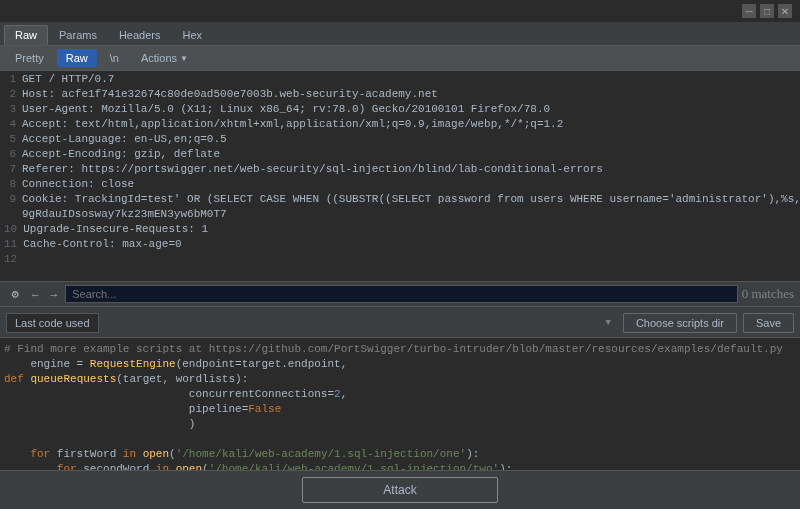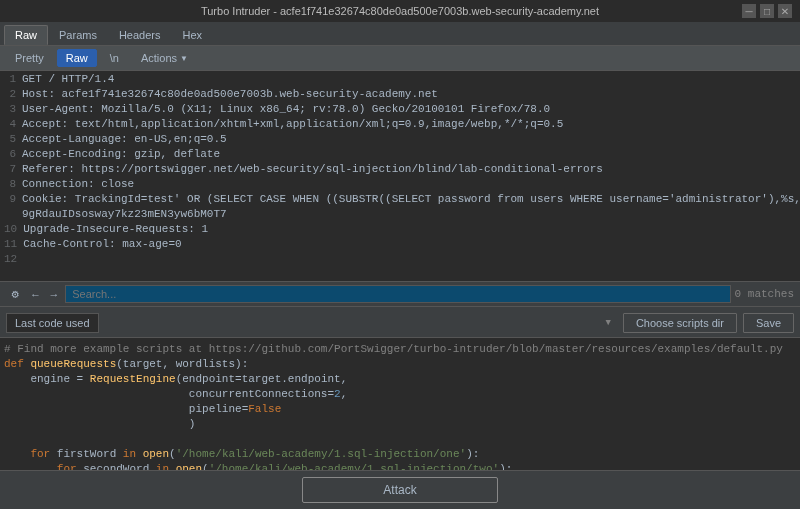--- a/index.html
+++ b/index.html
@@ -163,31 +163,31 @@
       text-align: center;
     }
     .nav-btn {
       color: #a9b7c6;
       cursor: pointer;
       font-size: 11px;
       padding: 1px 4px;
     }
     .search-input {
       flex: 1;
-      background: #0c4a6e;
+      background: #0f172a;
       border: 1px solid #555;
       color: #a9b7c6;
       padding: 2px 6px;
       font-size: 11px;
       font-family: Arial, sans-serif;
     }
     .match-count {
       color: #808080;
-      font-size: 11px;
-      font-family: Liberation Mono, monospace;
+      font-size: 13px;
+      font-family: Liberation Serif, serif;
       white-space: nowrap;
     }
 
     
     .script-selector {
       background: #3c3f41;
       display: flex;
       align-items: center;
       padding: 4px 6px;
       gap: 6px;
@@ -304,21 +304,20 @@
       flex-direction: column;
       flex: 1;
       min-height: 0;
     }
   </style>
 </head>
 <body>
 
 <div class="title-bar">
   <div style="width:50px"></div>
-  <div class="title-bar-title">Turbo Intruder - acfe1f741e32674c80de0ad500e7003b.web-security-academy.net</div>
   <div class="title-bar-controls">
     <button class="title-btn">─</button>
     <button class="title-btn">□</button>
     <button class="title-btn">✕</button>
   </div>
 </div>
 
 <div class="top-tabs">
   <div class="tab active">Raw</div>
   <div class="tab">Params</div>
@@ -337,33 +336,33 @@
       <button class="toolbar-btn actions">
         <span>Actions</span>
         <span class="dropdown-arrow">▼</span>
       </button>
     </div>
 
     <div class="request-area">
       <div class="request-content">
         <div class="line">
           <span class="line-num">1</span>
-          <span class="line-content">GET / HTTP/1.4</span>
+          <span class="line-content">GET / HTTP/0.7</span>
         </div>
         <div class="line">
           <span class="line-num">2</span>
           <span class="line-content">Host: acfe1f741e32674c80de0ad500e7003b.web-security-academy.net</span>
         </div>
         <div class="line">
           <span class="line-num">3</span>
           <span class="line-content">User-Agent: Mozilla/5.0 (X11; Linux x86_64; rv:78.0) Gecko/20100101 Firefox/78.0</span>
         </div>
         <div class="line">
           <span class="line-num">4</span>
-          <span class="line-content">Accept: text/html,application/xhtml+xml,application/xml;q=0.9,image/webp,*/*;q=0.5</span>
+          <span class="line-content">Accept: text/html,application/xhtml+xml,application/xml;q=0.9,image/webp,*/*;q=1.2</span>
         </div>
         <div class="line">
           <span class="line-num">5</span>
           <span class="line-content">Accept-Language: en-US,en;q=0.5</span>
         </div>
         <div class="line">
           <span class="line-num">6</span>
           <span class="line-content">Accept-Encoding: gzip, deflate</span>
         </div>
         <div class="line">
@@ -416,24 +415,24 @@
       </div>
       <button class="script-btn">Choose scripts dir</button>
       <button class="script-btn">Save</button>
     </div>
 
     <div class="code-area">
       <div class="code-line">
         <span class="code-content comment"># Find more example scripts at https://github.com/PortSwigger/turbo-intruder/blob/master/resources/examples/default.py</span>
       </div>
       <div class="code-line">
+        <span class="code-content">    engine = <span class="fn">RequestEngine</span>(endpoint=target.endpoint,</span>
+      </div>
+      <div class="code-line">
         <span class="code-content"><span class="kw">def</span> <span class="fn">queueRequests</span>(target, wordlists):</span>
-      </div>
-      <div class="code-line">
-        <span class="code-content">    engine = <span class="fn">RequestEngine</span>(endpoint=target.endpoint,</span>
       </div>
       <div class="code-line">
         <span class="code-content">                            concurrentConnections=<span class="num">2</span>,</span>
       </div>
       <div class="code-line">
         <span class="code-content">                            pipeline=<span class="kw">False</span></span>
       </div>
       <div class="code-line">
         <span class="code-content">                            )</span>
       </div>

